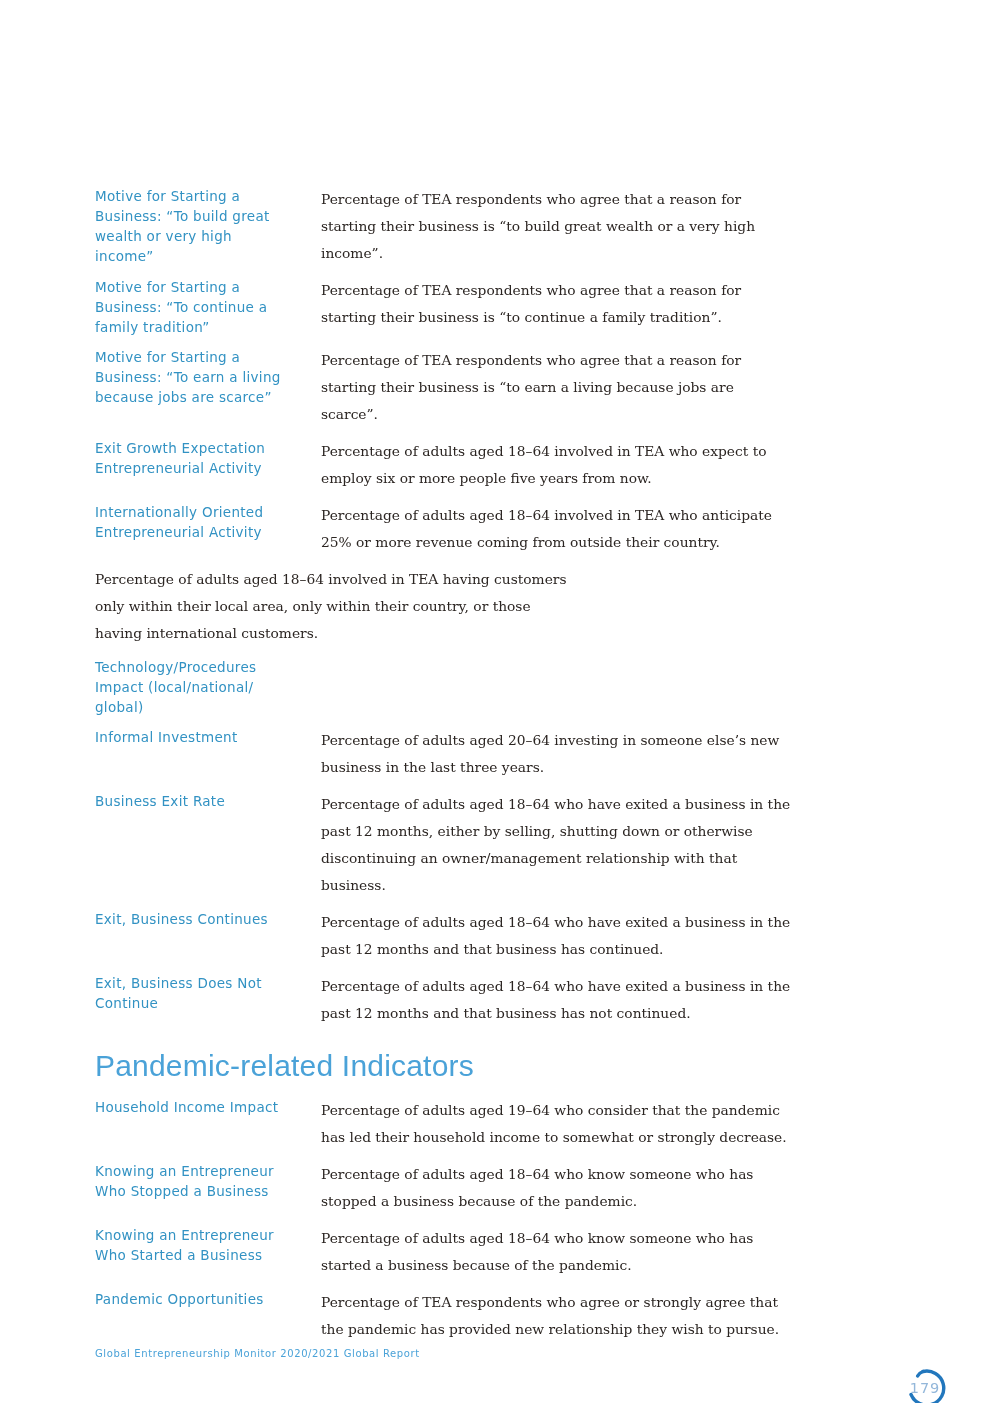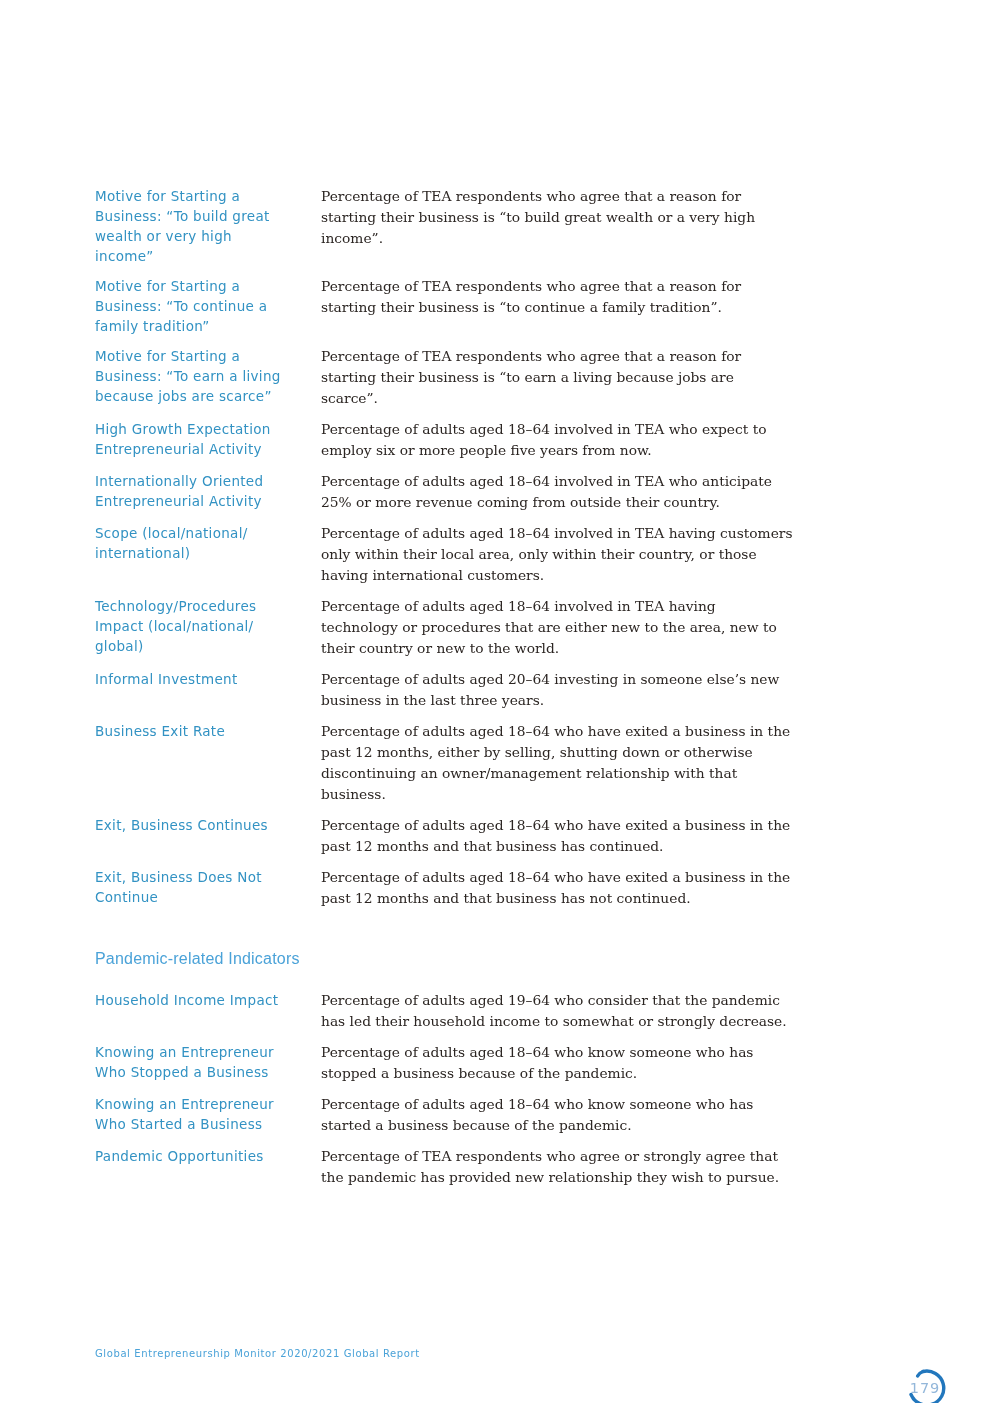--- a/index.html
+++ b/index.html
@@ -16,29 +16,29 @@
   .term {
     width:226px; flex:0 0 226px;
     font-family:"DejaVu Sans", sans-serif;
     font-size:13.5px; line-height:20px; letter-spacing:0.3px;
     color:var(--term-color,#3292c3);
     white-space:pre-line;
   }
   .definition {
     width:474px; flex:0 0 474px;
     font-family:"DejaVu Serif","Liberation Serif",serif;
-    font-size:13.8px; line-height:21px;
+    font-size:13.8px; line-height:27px;
     color:var(--body-color,#2b2522);
   }
   .section-heading {
     font-family:"Liberation Sans", sans-serif;
-    font-weight:normal; font-size:16px; line-height:30px;
+    font-weight:normal; font-size:30px; line-height:30px;
     letter-spacing:0.2px;
     color:var(--accent-light,#4aa2d8);
-    margin:35px 0 16px 0;
+    margin:24px 0 16px 0;
   }
   .footer-title {
     position:absolute; left:95px; top:1348px;
     font-family:"DejaVu Sans", sans-serif;
     font-size:10px; letter-spacing:0.6px;
     color:var(--accent-light,#4aa2d8);
   }
   .page-badge { position:absolute; left:903px; top:1364px; width:50px; height:52px; }
   .page-badge svg { position:absolute; left:0; top:0; }
   .page-number {
@@ -71,43 +71,40 @@
   </div>
 
   <div class="def-row">
     <div class="term">Motive for Starting a
 Business: “To earn a living
 because jobs are scarce”</div>
     <div class="definition">Percentage of TEA respondents who agree that a reason for starting their business is “to earn a living because jobs are scarce”.</div>
   </div>
 
   <div class="def-row">
-    <div class="term">High Growth Expectation
+    <div class="term">Exit Growth Expectation
 Entrepreneurial Activity</div>
     <div class="definition">Percentage of adults aged 18–64 involved in TEA who expect to employ six or more people five years from now.</div>
   </div>
 
   <div class="def-row">
     <div class="term">Internationally Oriented
 Entrepreneurial Activity</div>
     <div class="definition">Percentage of adults aged 18–64 involved in TEA who anticipate 25% or more revenue coming from outside their country.</div>
   </div>
 
   <div class="def-row">
-    <div class="term">Scope (local/national/
-international)</div>
     <div class="definition">Percentage of adults aged 18–64 involved in TEA having customers only within their local area, only within their country, or those having international customers.</div>
   </div>
 
 
   <div class="def-row">
     <div class="term">Technology/Procedures
 Impact (local/national/
 global)</div>
-    <div class="definition">Percentage of adults aged 18–64 involved in TEA having technology or procedures that are either new to the area, new to their country or new to the world.</div>
   </div>
 
   <div class="def-row">
     <div class="term">Informal Investment</div>
     <div class="definition">Percentage of adults aged 20–64 investing in someone else’s new business in the last three years.</div>
   </div>
 
   <div class="def-row">
     <div class="term">Business Exit Rate</div>
     <div class="definition">Percentage of adults aged 18–64 who have exited a business in the past 12 months, either by selling, shutting down or otherwise discontinuing an owner/management relationship with that business.</div>

